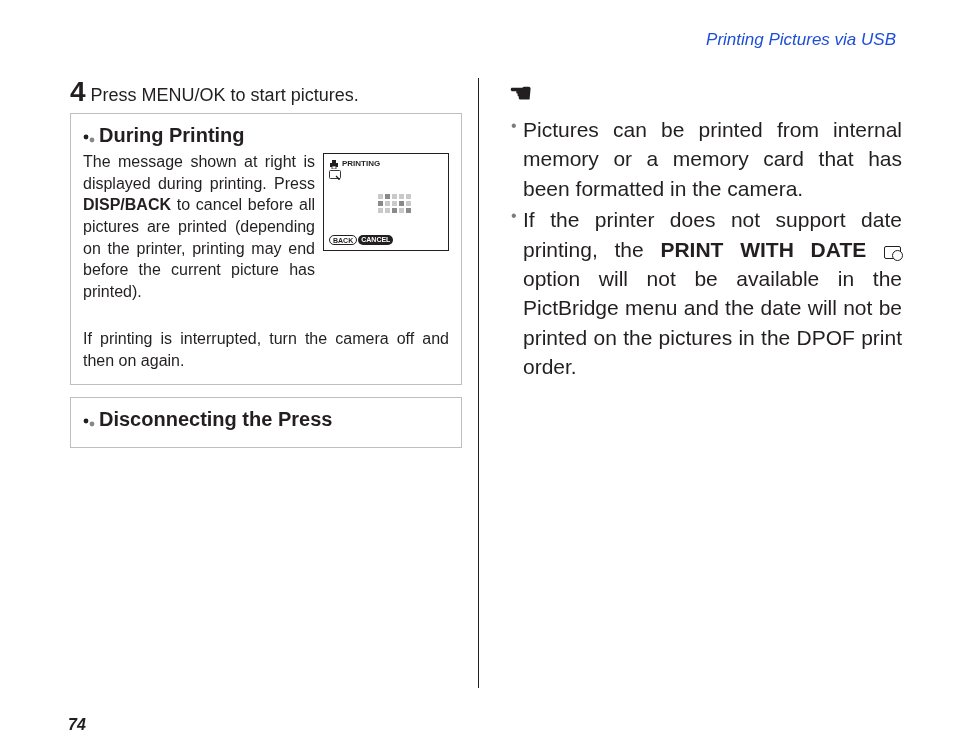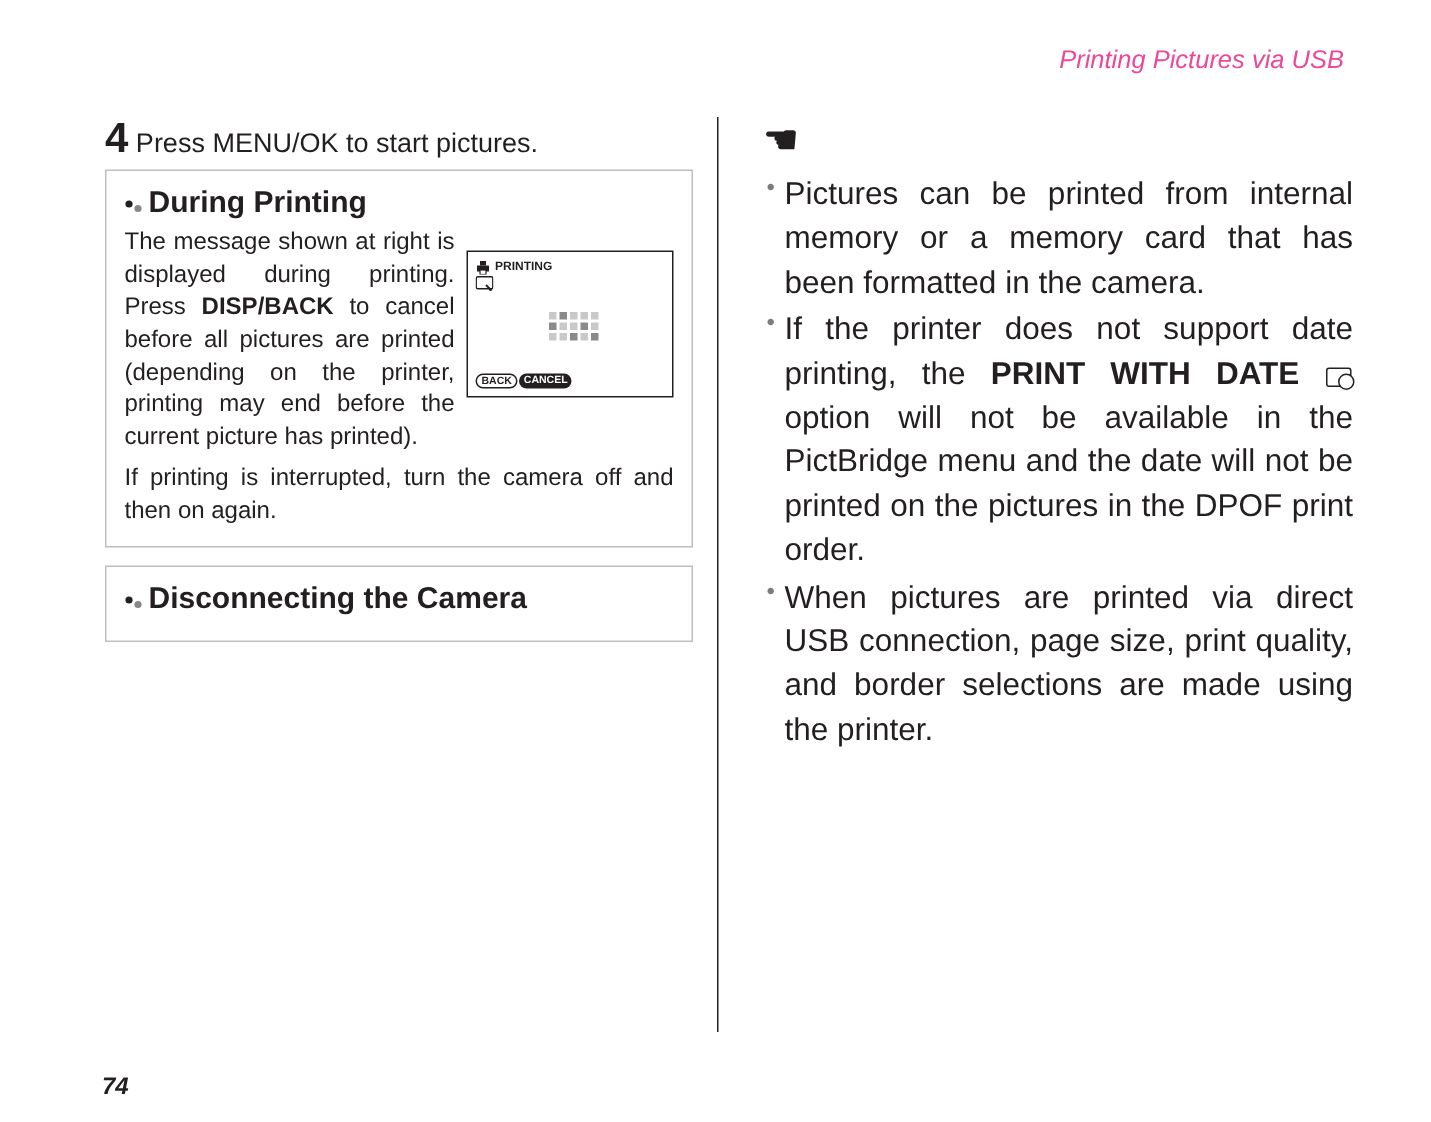--- a/index.html
+++ b/index.html
@@ -6,21 +6,21 @@
   html, body { width: 954px; height: 748px; background: #fff; font-family: "Segoe UI", "Helvetica Neue", Arial, sans-serif; color: #231f20; }
   .page {
     position: relative;
     width: 954px;
     height: 748px;
     padding: 30px 52px 18px 70px;
   }
   .header {
     text-align: right;
     font-style: italic;
-    color: #ec4899;
+    color: #1d4ed8;
     font-size: 17px;
     margin-bottom: 28px;
     padding-right: 6px;
   }
   .cols {
     display: flex;
     gap: 0;
     height: 610px;
   }
   .col-left {
@@ -77,28 +77,28 @@
   }
   .body-wrap {
     display: flex;
     gap: 8px;
   }
   .body-text {
     flex: 1;
     text-align: justify;
   }
   .lcd {
-    width: 138px;
+    width: 126px;
     height: 98px;
     border: 1px solid #231f20;
     background: #fff;
     position: relative;
     font-family: Arial, sans-serif;
     flex-shrink: 0;
-    margin-top:16px;
+    margin-top:2px;
   }
   .lcd-top {
     position: absolute;
     top: 5px; left: 5px;
     font-size: 8px;
     font-weight: 700;
     display:flex;
     align-items:center;
     gap:3px;
   }
@@ -251,46 +251,45 @@
                 <span class="d"></span>
                 <span></span>
                 <span class="d"></span>
             </div>
             <div class="lcd-bottom">
               <span class="pill pill-light">BACK</span>
                 <span class="pill pill-dark">CANCEL</span>
             </div>
           </div>
         </div>
-        <div style="margin-top:6px;">If printing is interrupted, turn the camera off and then on again.</div>
+        <div style="margin-top:26px;">If printing is interrupted, turn the camera off and then on again.</div>
       </div>
 
       <div class="note-box">
         <div class="note-title">
           <span class="dots">
             <svg class="dots-svg" width="14" height="10" viewBox="0 0 14 10">
               <circle class="dk" cx="3" cy="3" r="2.4"></circle>
                 <circle cx="9" cy="6" r="2.4"></circle>
             </svg>
-          </span><span>Disconnecting the Camera</span>
+          </span><span>Disconnecting the Press</span>
         </div>
       </div>
 
     </div>
 
     <div class="col-sep"></div>
 
     <div class="col-right">
       <span class="pointer-icon">☚</span>
       <ul class="bullet-list">
         <li>Pictures can be printed from internal memory or a memory card that has been formatted in the camera.</li>
         <li>
           <span>If the printer does not support date printing, the </span><b>PRINT WITH DATE</b>
           <span class="date-icon"></span>
           <span> option will not be available in the PictBridge menu and the date will not be printed on the pictures in the DPOF print order.</span>
         </li>
-        <li>When pictures are printed via direct USB connection, page size, print quality, and border selections are made using the printer.</li>
       </ul>
     </div>
   </div>
 
   <div class="page-num">74</div>
 </div>
 
 </body></html>

